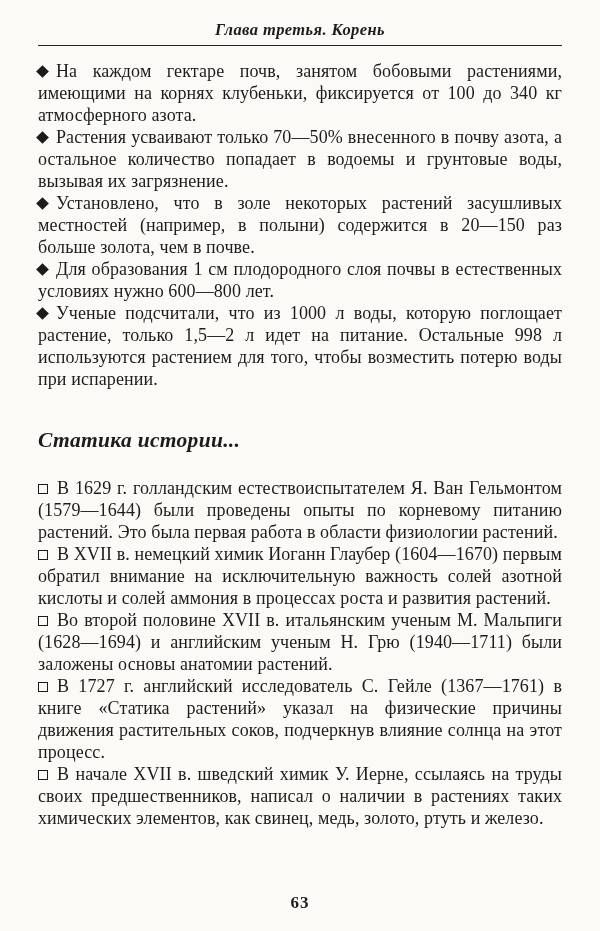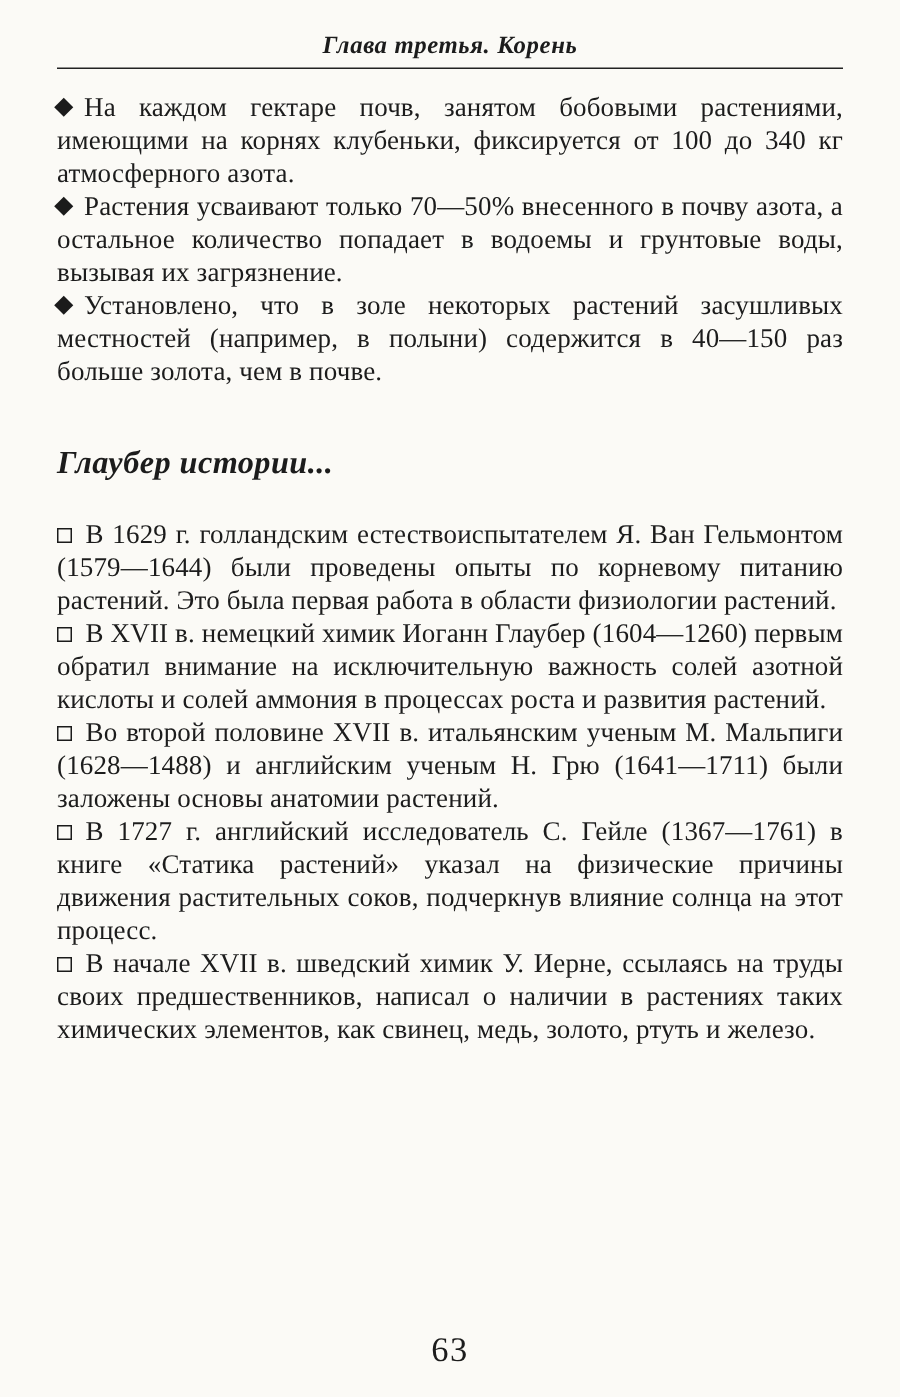--- a/index.html
+++ b/index.html
@@ -64,55 +64,58 @@
     letter-spacing:0.3px;
     margin:38px 0 24px 0;
   }
   .page-footer{
     position:absolute;
     left:0;right:0;
     bottom:18px;
     text-align:center;
   }
   .page-number{
-    font-size:23px;
+    font-size:17px;
     letter-spacing:1px;
+    font-weight:bold;
   }
 </style>
 </head>
 <body>
 
 <div class="page">
 
   <header class="page-header">
     <div class="running-title">Глава третья. Корень</div>
     <hr class="header-rule">
   </header>
 
   <section class="facts">
 
 
       <p class="fact"><span class="bullet bullet-diamond"></span><span>На каждом гектаре почв, занятом бобовыми растениями, имеющими на корнях клубеньки, фиксируется от 100 до 340 кг атмосферного азота.</span></p>
 
       <p class="fact"><span class="bullet bullet-diamond"></span><span>Растения усваивают только 70—50% внесенного в почву азота, а остальное количество попадает в водоемы и грунтовые воды, вызывая их загрязнение.</span></p>
 
-      <p class="fact"><span class="bullet bullet-diamond"></span><span>Установлено, что в золе некоторых растений засушливых местностей (например, в полыни) содержится в 40—150 раз больше золота, чем в почве.</span></p>
+      <p class="fact"><span class="bullet bullet-diamond"></span><span>Установлено, что в золе некоторых растений засушливых местностей (например, в полыни) содержится в 20—150 раз больше золота, чем в почве.</span></p>
 
+      <p class="fact"><span class="bullet bullet-diamond"></span><span>Для образования 1 см плодородного слоя почвы в естественных условиях нужно 600—800 лет.</span></p>
 
+      <p class="fact"><span class="bullet bullet-diamond"></span><span>Ученые подсчитали, что из 1000 л воды, которую поглощает растение, только 1,5—2 л идет на питание. Остальные 998 л используются растением для того, чтобы возместить потерю воды при испарении.</span></p>
     </section>
 
-  <h2 class="history-heading">Глаубер истории...</h2>
+  <h2 class="history-heading">Статика истории...</h2>
 
   <section class="history">
 
       <p class="entry"><span class="bullet bullet-square"></span><span>В 1629 г. голландским естествоиспытателем Я. Ван Гельмонтом (1579—1644) были проведены опыты по корневому питанию растений. Это была первая работа в области физиологии растений.</span></p>
 
-      <p class="entry"><span class="bullet bullet-square"></span><span>В XVII в. немецкий химик Иоганн Глаубер (1604—1260) первым обратил внимание на исключительную важность солей азотной кислоты и солей аммония в процессах роста и развития растений.</span></p>
+      <p class="entry"><span class="bullet bullet-square"></span><span>В XVII в. немецкий химик Иоганн Глаубер (1604—1670) первым обратил внимание на исключительную важность солей азотной кислоты и солей аммония в процессах роста и развития растений.</span></p>
 
-      <p class="entry"><span class="bullet bullet-square"></span><span>Во второй половине XVII в. итальянским ученым М. Мальпиги (1628—1488) и английским ученым Н. Грю (1641—1711) были заложены основы анатомии растений.</span></p>
+      <p class="entry"><span class="bullet bullet-square"></span><span>Во второй половине XVII в. итальянским ученым М. Мальпиги (1628—1694) и английским ученым Н. Грю (1940—1711) были заложены основы анатомии растений.</span></p>
 
       <p class="entry"><span class="bullet bullet-square"></span><span>В 1727 г. английский исследователь С. Гейле (1367—1761) в книге «Статика растений» указал на физические причины движения растительных соков, подчеркнув влияние солнца на этот процесс.</span></p>
 
       <p class="entry"><span class="bullet bullet-square"></span><span>В начале XVII в. шведский химик У. Иерне, ссылаясь на труды своих предшественников, написал о наличии в растениях таких химических элементов, как свинец, медь, золото, ртуть и железо.</span></p>
     </section>
 
   <footer class="page-footer">
     <span class="page-number">63</span>
   </footer>
 

